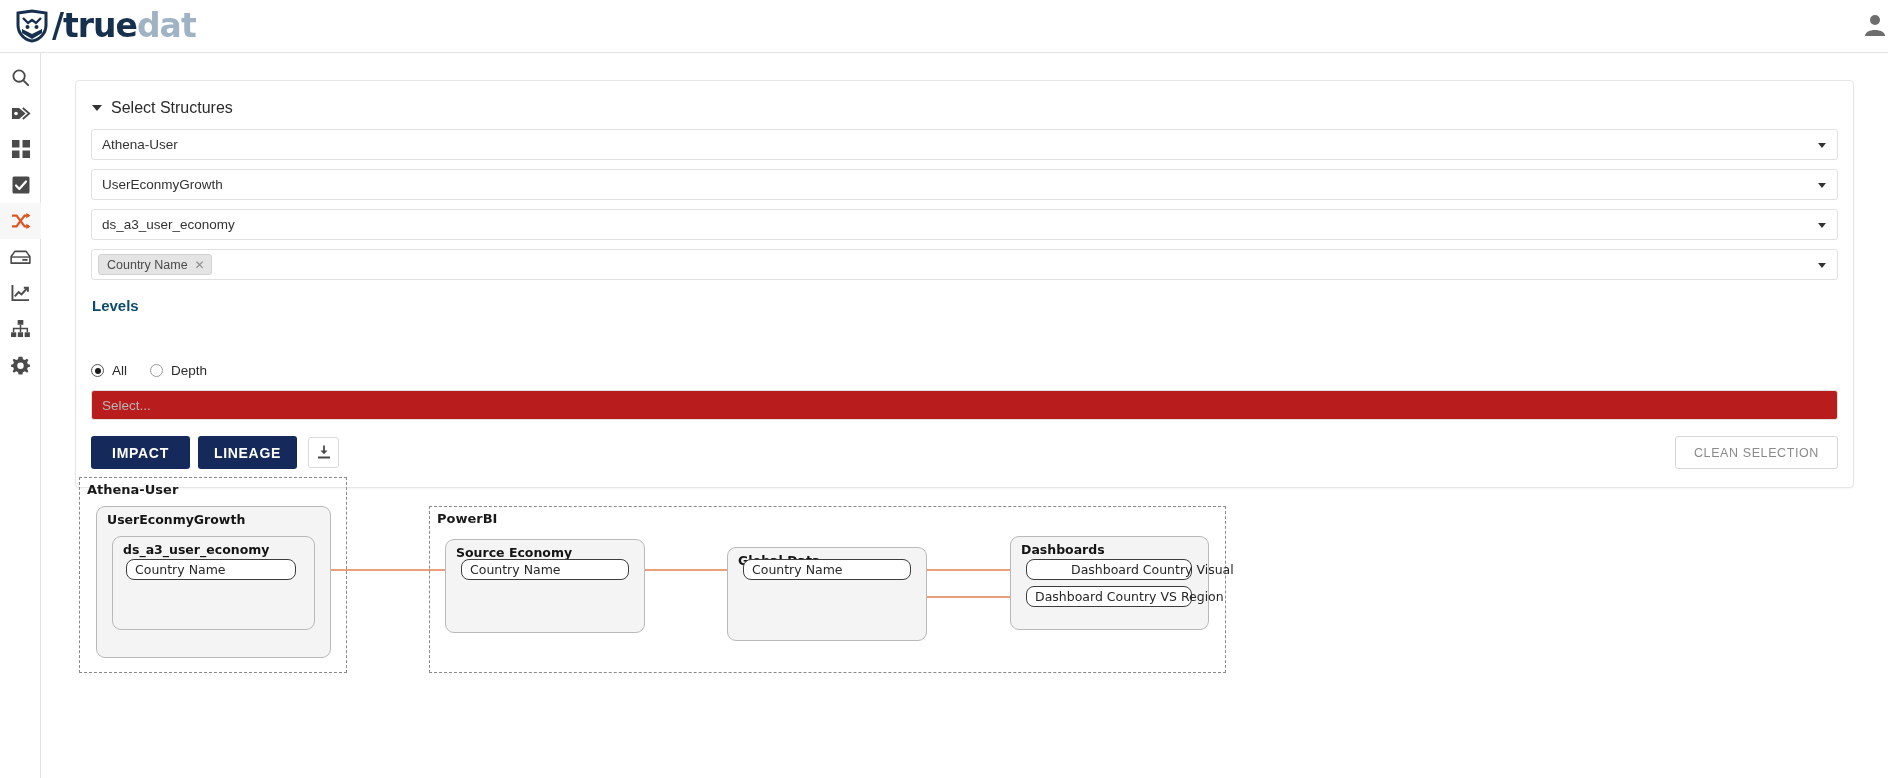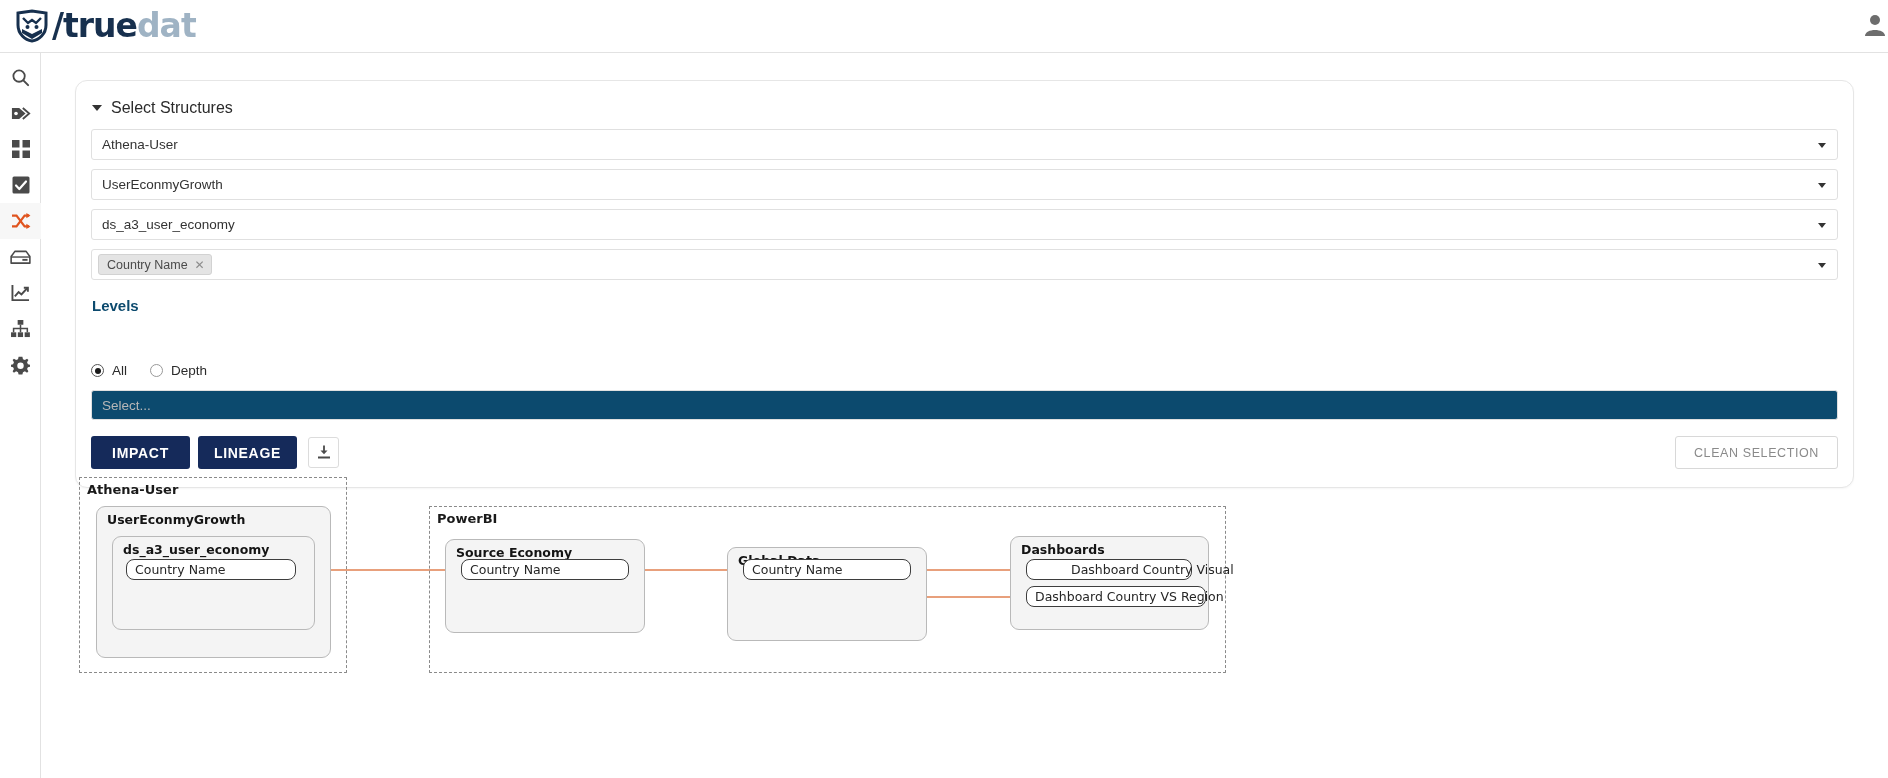--- a/index.html
+++ b/index.html
@@ -60,21 +60,21 @@
     background: #ffffff;
     overflow: hidden;
   }
 
   
   .panel {
     position: absolute; left: 34px; top: 27px;
     width: 1779px;
     background: #ffffff;
     border: 1px solid #e6e6e6;
-    border-radius: 12px;
+    border-radius: 4px;
     box-shadow: 0 1px 2px rgba(0,0,0,0.04);
     padding: 14px 15px 18px 15px;
   }
   .panel-header {
     display: flex; align-items: center;
     font-size: 16px; color: #2b2b2b;
     margin: 4px 0 12px 1px;
     cursor: pointer;
   }
   .caret-down {
@@ -136,21 +136,21 @@
     left: 2.5px; top: 2.5px;
     width: 6px; height: 6px; border-radius: 50%;
     background: #1a1a1a;
   }
   .radio.unchecked { border-color: #999; }
   .radio-label { font-size: 13.5px; color: #2b2b2b; }
   .placeholder-box {
     height: 30px;
     border: 1px solid #e0e0e0;
     border-radius: 3px;
-    background: #0c4a6e;
+    background: #b91c1c;
     display: flex; align-items: center;
     padding: 0 10px;
     font-size: 13.5px; color: #b7b7b7;
     margin-bottom: 16px;
   }
   .btn-row { display: flex; align-items: center; }
   .btn {
     background: #152a5a;
     color: #ffffff;
     border: none;
@@ -443,17 +443,17 @@
     <div class="node" style="left:702px; top:110px; width:168px;">
       <span>Country Name</span>
     </div>
 
     <div class="sub" style="left:969px; top:87px; width:199px; height:94px;">
       <div class="sub-title">Dashboards</div>
     </div>
     <div class="node" style="left:985px; top:110px; width:166px;padding-left:44px;">
       <span>Dashboard Country Visual</span>
     </div>
-    <div class="node" style="left:985px; top:137px; width:180px;">
+    <div class="node" style="left:985px; top:137px; width:166px;">
       <span>Dashboard Country VS Region</span>
     </div>
   </div>
 </div>
 
 </body></html>

